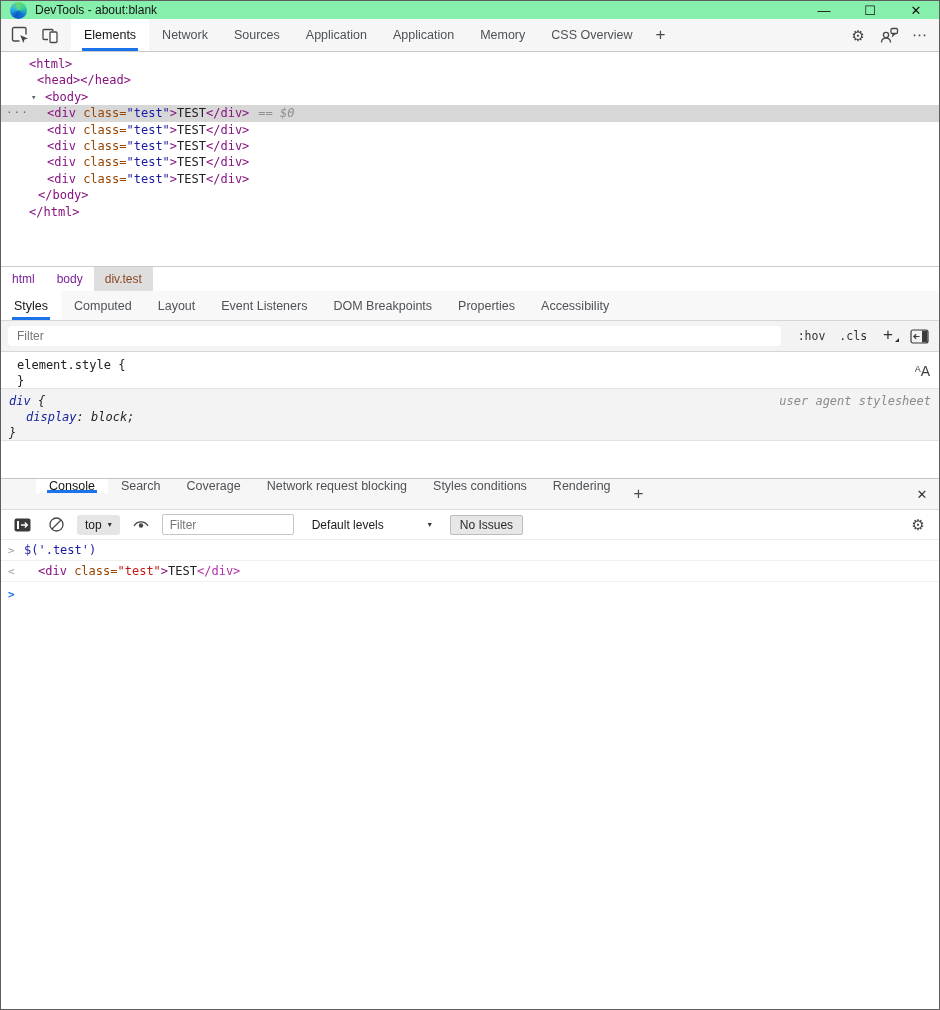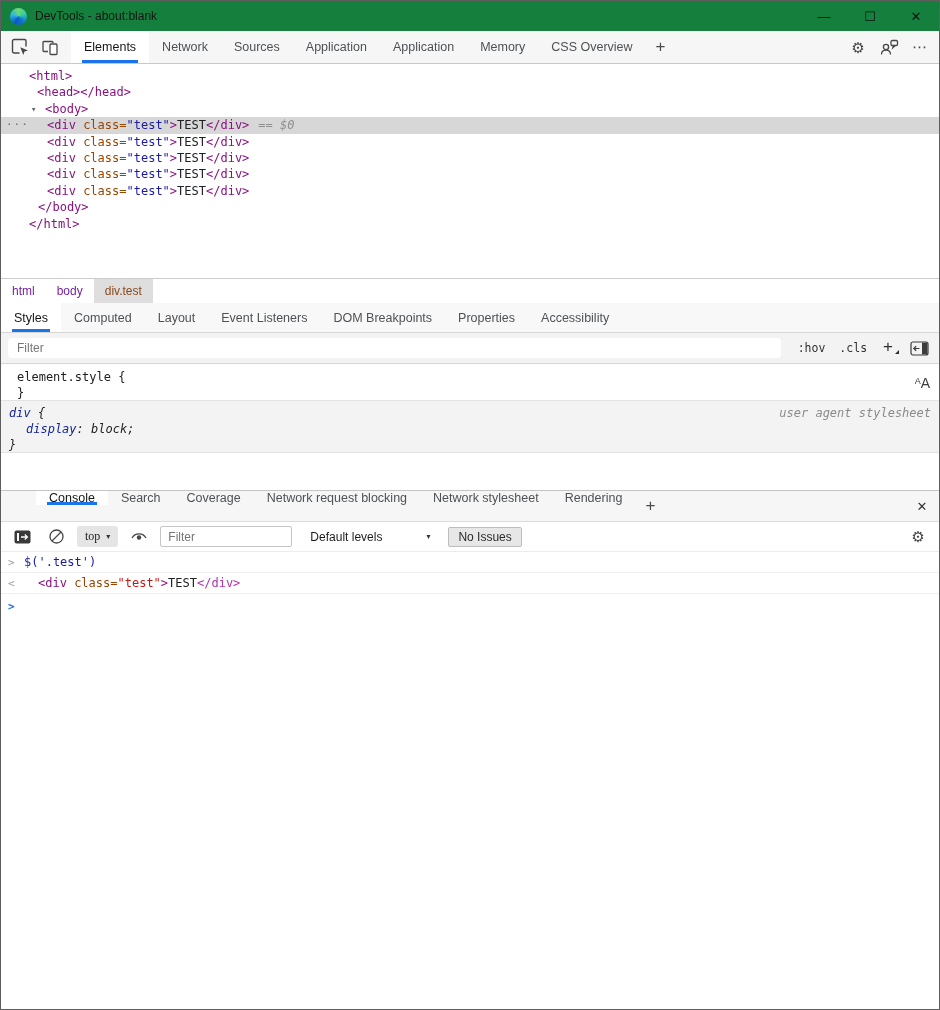--- a/index.html
+++ b/index.html
@@ -1,21 +1,21 @@
 <!DOCTYPE html>
 <html><head>
 <meta charset="utf-8">
 <style>
   html,body{margin:0;padding:0;background:#ffffff;}
   .window{width:940px;height:1010px;box-sizing:border-box;border:1px solid #5e5e5e;
     display:flex;flex-direction:column;background:#fff;overflow:hidden;
     font-family:"Liberation Sans",sans-serif;color:#202124;}
 
   
-  .titlebar{flex:none;height:30px;background:#15803d;display:flex;align-items:center;padding-left:9px;}
+  .titlebar{flex:none;height:18px;background:#86efac;display:flex;align-items:center;padding-left:9px;}
   .edge-logo{width:17px;height:17px;border-radius:50%;flex:none;margin-right:8px;
     background:conic-gradient(from 210deg,#0c59c4,#2bb3e6,#6fd96f,#35d0a0,#1273d4,#0c59c4);}
   .title-text{font-size:12px;color:#141414;}
   .win-controls{margin-left:auto;display:flex;height:100%;}
   .win-btn{width:46px;height:100%;display:flex;align-items:center;justify-content:center;
     background:none;border:none;font-size:13px;color:#101010;font-family:inherit;padding:0;}
 
   
   .tab{position:relative;display:flex;align-items:center;padding:0 13px;font-size:12.5px;
     color:#4e5256;background:transparent;border:none;font-family:inherit;white-space:nowrap;cursor:default;}
@@ -83,21 +83,21 @@
   .prop-name{color:#13229e;}
   .styles-empty{flex:none;height:37px;background:#fff;}
 
   
   .console-tabs{flex:none;height:32px;box-sizing:border-box;border-top:1px solid #c4c4c4;
     border-bottom:1px solid #dcdcdc;background:#f6f6f6;display:flex;align-items:stretch;}
   .drawer-close{margin-left:auto;width:34px;background:none;border:none;font-size:13px;color:#333;}
   .console-toolbar{flex:none;height:30px;box-sizing:border-box;background:#fff;border-bottom:1px solid #ececec;
     display:flex;align-items:center;padding:0 8px;gap:8px;}
   .ctx-select{display:flex;align-items:center;gap:6px;background:#e5e5e5;border:none;border-radius:3px;
-    padding:3px 8px;font-size:12px;color:#1c1c1c;font-family:Liberation Serif, serif;justify-content:center;}
+    padding:3px 8px;font-size:12px;color:#1c1c1c;font-family:Liberation Sans, sans-serif;justify-content:center;}
   .caret{font-size:8px;color:#333;}
   .console-filter-input{width:116px;height:19px;border:1px solid #c5c5c5;border-radius:2px;padding:0 7px;
     font-size:12px;font-family:inherit;color:#202124;outline:none;}
   .console-filter-input::placeholder{color:#767676;}
   .levels-select{display:flex;align-items:center;gap:6px;background:none;border:none;font-size:12px;
     color:#1c1c1c;font-family:inherit;padding:0 4px;}
   .issues-btn{background:#e7e7e7;border:1px solid #bdbdbd;border-radius:2px;font-size:12px;color:#2b2b2b;
     padding:2px 9px;font-family:inherit;margin-left:6px;}
   .console-gear{margin-left:auto;}
 
@@ -233,21 +233,21 @@
   </div>
 
   <div class="styles-empty"></div>
 
   <div class="console-tabs">
     <div style="display:flex;align-items:flex-start;margin-left:35px;" id="console-tabs">
         <button class="tab active">Console</button>
         <button class="tab">Search</button>
         <button class="tab">Coverage</button>
         <button class="tab">Network request blocking</button>
-        <button class="tab">Network stylesheet</button>
+        <button class="tab">Styles conditions</button>
         <button class="tab">Rendering</button>
       </div>
     <button class="plus-tab">+</button>
     <button class="drawer-close">✕</button>
   </div>
 
   <div class="console-toolbar">
     <button class="icon-btn">
       <svg width="17" height="14" viewBox="0 0 17 14">
         <rect x="0.5" y="0.5" width="16" height="13" rx="2" fill="#3a3a3a"></rect>

